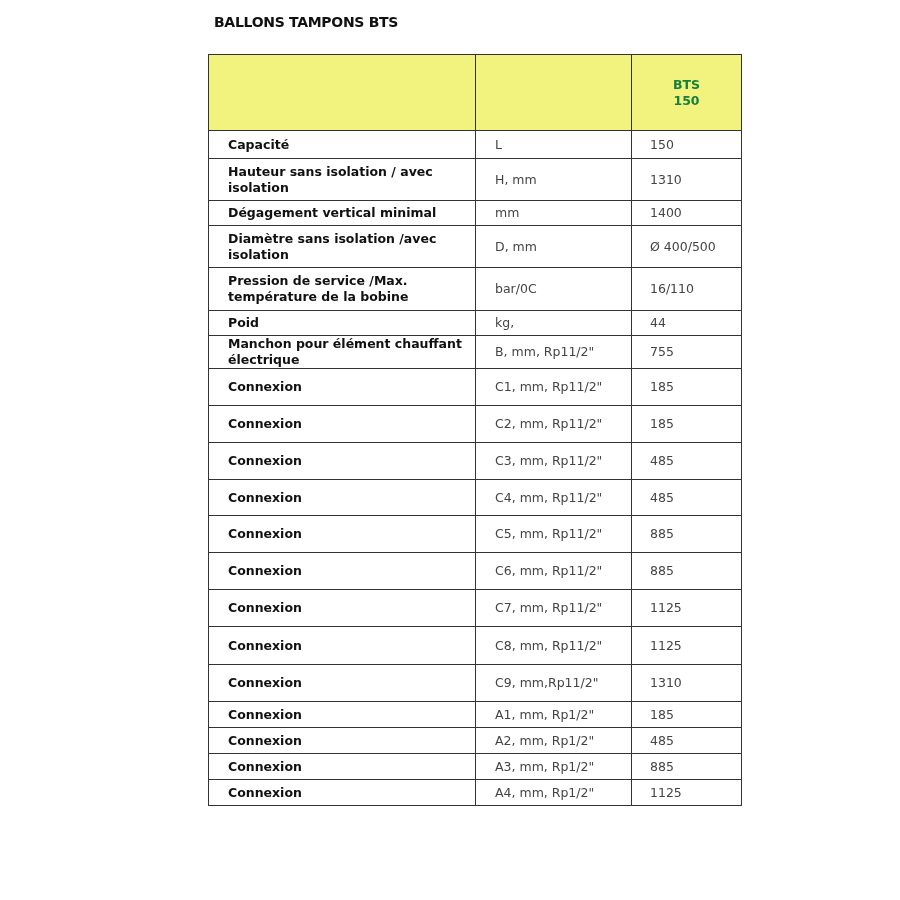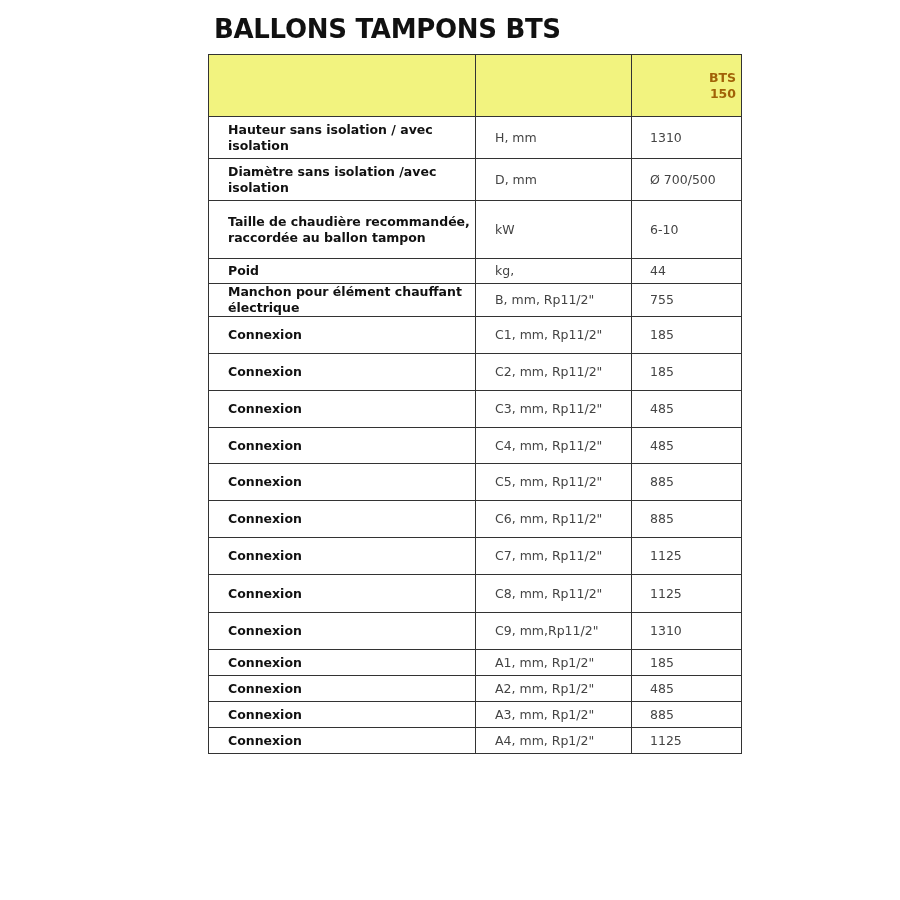--- a/index.html
+++ b/index.html
@@ -1,26 +1,26 @@
 <!DOCTYPE html>
 <html><head>
 <meta charset="utf-8">
 <style>
   html, body { margin:0; padding:0; background:#ffffff; }
   body { width:900px; height:900px; position:relative; overflow:hidden; font-family:"DejaVu Sans", sans-serif; color:#1a1a1a; }
-  .title { position:absolute; left:214px; top:14px; font-size:26px; font-weight:bold; letter-spacing:-0.3px; color:#111; }
+  .title { position:absolute; left:214px; top:14px; font-size:14px; font-weight:bold; letter-spacing:-0.3px; color:#111; }
   table.spec { position:absolute; left:208px; top:54px; border-collapse:collapse; width:533px; table-layout:fixed; }
   table.spec td { border:1.5px solid #333; padding:0 0 0 19px; vertical-align:middle; font-size:12.5px; line-height:16px; }
   table.spec col.c1 { width:267px; } table.spec col.c2 { width:156px; } table.spec col.c3 { width:110px; }
   table.spec tr.head td { background:#f2f37f; height:51px; }
   td.lbl { font-weight:bold; font-size:12.5px; color:#111; }
   td.unit, td.val { color:#444; font-size:12.5px; }
   td.unit { padding-left:19px !important; }
   td.val { padding-left:18px !important; }
-  td.hdr-model { font-weight:bold; color:#a16207; text-align:right; padding:5px !important; line-height:17px; font-size:13px; }
+  td.hdr-model { font-weight:bold; color:#15803d; text-align:center; padding:12px !important; line-height:17px; font-size:13px; }
 </style>
 </head>
 <body>
 
 <div class="title">BALLONS TAMPONS BTS</div>
 
 <table class="spec">
   <colgroup>
       <col class="c1">
       <col class="c2">
@@ -28,34 +28,44 @@
     </colgroup>
   <tbody id="tbody">
     <tr class="head">
       <td></td>
       <td></td>
       <td class="hdr-model">
         <div>BTS</div>
         <div>150</div>
       </td>
     </tr>
+  <tr style="height: 28px;">
+        <td class="lbl">Capacité</td>
+        <td class="unit">L</td>
+        <td class="val">150</td>
+      </tr>
       <tr style="height: 42px;">
         <td class="lbl">Hauteur sans isolation / avec isolation</td>
         <td class="unit">H, mm</td>
         <td class="val">1310</td>
       </tr>
+      <tr style="height: 25px;">
+        <td class="lbl">Dégagement vertical minimal</td>
+        <td class="unit">mm</td>
+        <td class="val">1400</td>
+      </tr>
       <tr style="height: 42px;">
         <td class="lbl">Diamètre sans isolation /avec isolation</td>
         <td class="unit">D, mm</td>
-        <td class="val">Ø 700/500</td>
+        <td class="val">Ø 400/500</td>
       </tr>
-      <tr style="height: 58px;">
-        <td class="lbl">Taille de chaudière recommandée, raccordée au ballon tampon</td>
-        <td class="unit">kW</td>
-        <td class="val">6-10</td>
+      <tr style="height: 43px;">
+        <td class="lbl">Pression de service /Max. température de la bobine</td>
+        <td class="unit">bar/0C</td>
+        <td class="val">16/110</td>
       </tr>
       <tr style="height: 25px; margin-top: 43px;">
         <td class="lbl">Poid</td>
         <td class="unit">kg,</td>
         <td class="val">44</td>
       </tr>
       <tr style="height: 29px;">
         <td class="lbl">Manchon pour élément chauffant électrique</td>
         <td class="unit">B, mm, Rp11/2"</td>
         <td class="val">755</td>

